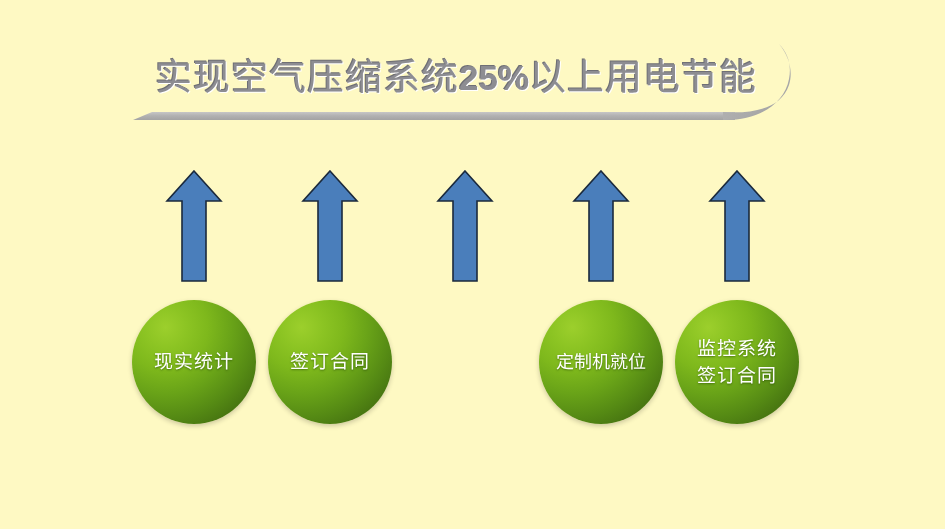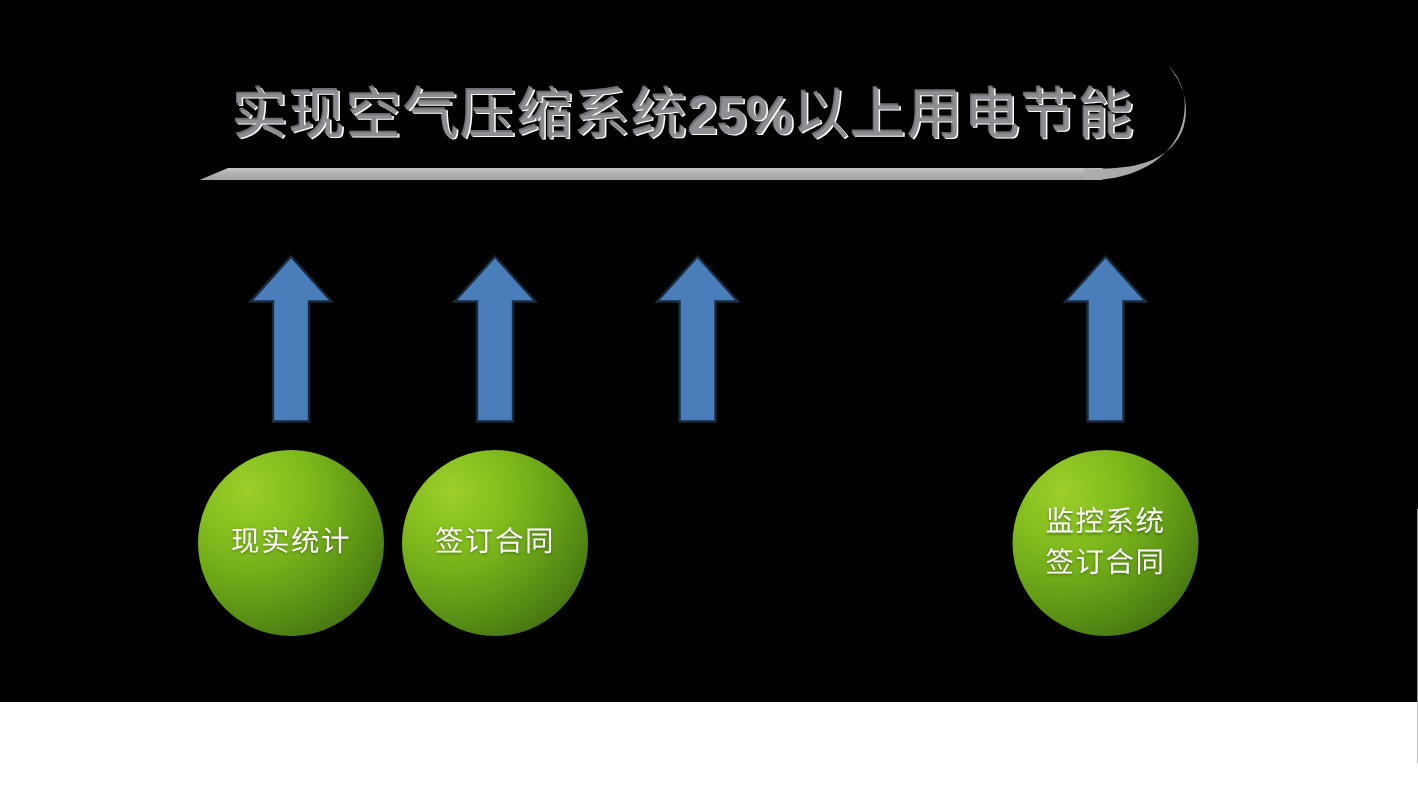--- a/index.html
+++ b/index.html
@@ -14,22 +14,22 @@
     overflow: hidden;
     font-family: "Liberation Serif", "DejaVu Serif", serif;
     position: relative;
   }
 
   #slide {
     position: absolute;
     left: 0;
     top: 0;
     width: 945px;
-    height: 468px;
-    background: #000000;
+    height: 529px;
+    background: #fef9c3;
   }
 
   
   #title-banner {
     position: absolute;
     left: 0;
     top: 0;
     width: 945px;
     height: 160px;
   }
@@ -193,20 +193,28 @@
         <div class="bubble-label sz-4">现实统计</div>
       </div>
     </div>
 
     <div class="step" style="left:400px;">
       <svg class="arrow" viewBox="0 0 58 116" xmlns="http://www.w3.org/2000/svg">
         <polygon points="29,3 56,33 41,33 41,113 17,113 17,33 2,33" fill="#4a7ebb" stroke="#1b2a3d" stroke-width="1.6" stroke-linejoin="miter"></polygon>
       </svg>
     </div>
 
+    <div class="step" style="left:536px;">
+      <svg class="arrow" viewBox="0 0 58 116" xmlns="http://www.w3.org/2000/svg">
+        <polygon points="29,3 56,33 41,33 41,113 17,113 17,33 2,33" fill="#4a7ebb" stroke="#1b2a3d" stroke-width="1.6" stroke-linejoin="miter"></polygon>
+      </svg>
+      <div class="bubble">
+        <div class="bubble-label sz-5">定制机就位</div>
+      </div>
+    </div>
 
     <div class="step" style="left:672px;">
       <svg class="arrow" viewBox="0 0 58 116" xmlns="http://www.w3.org/2000/svg">
         <polygon points="29,3 56,33 41,33 41,113 17,113 17,33 2,33" fill="#4a7ebb" stroke="#1b2a3d" stroke-width="1.6" stroke-linejoin="miter"></polygon>
       </svg>
       <div class="bubble">
         <div class="bubble-label sz-two-line">监控系统
 签订合同</div>
       </div>
     </div>

